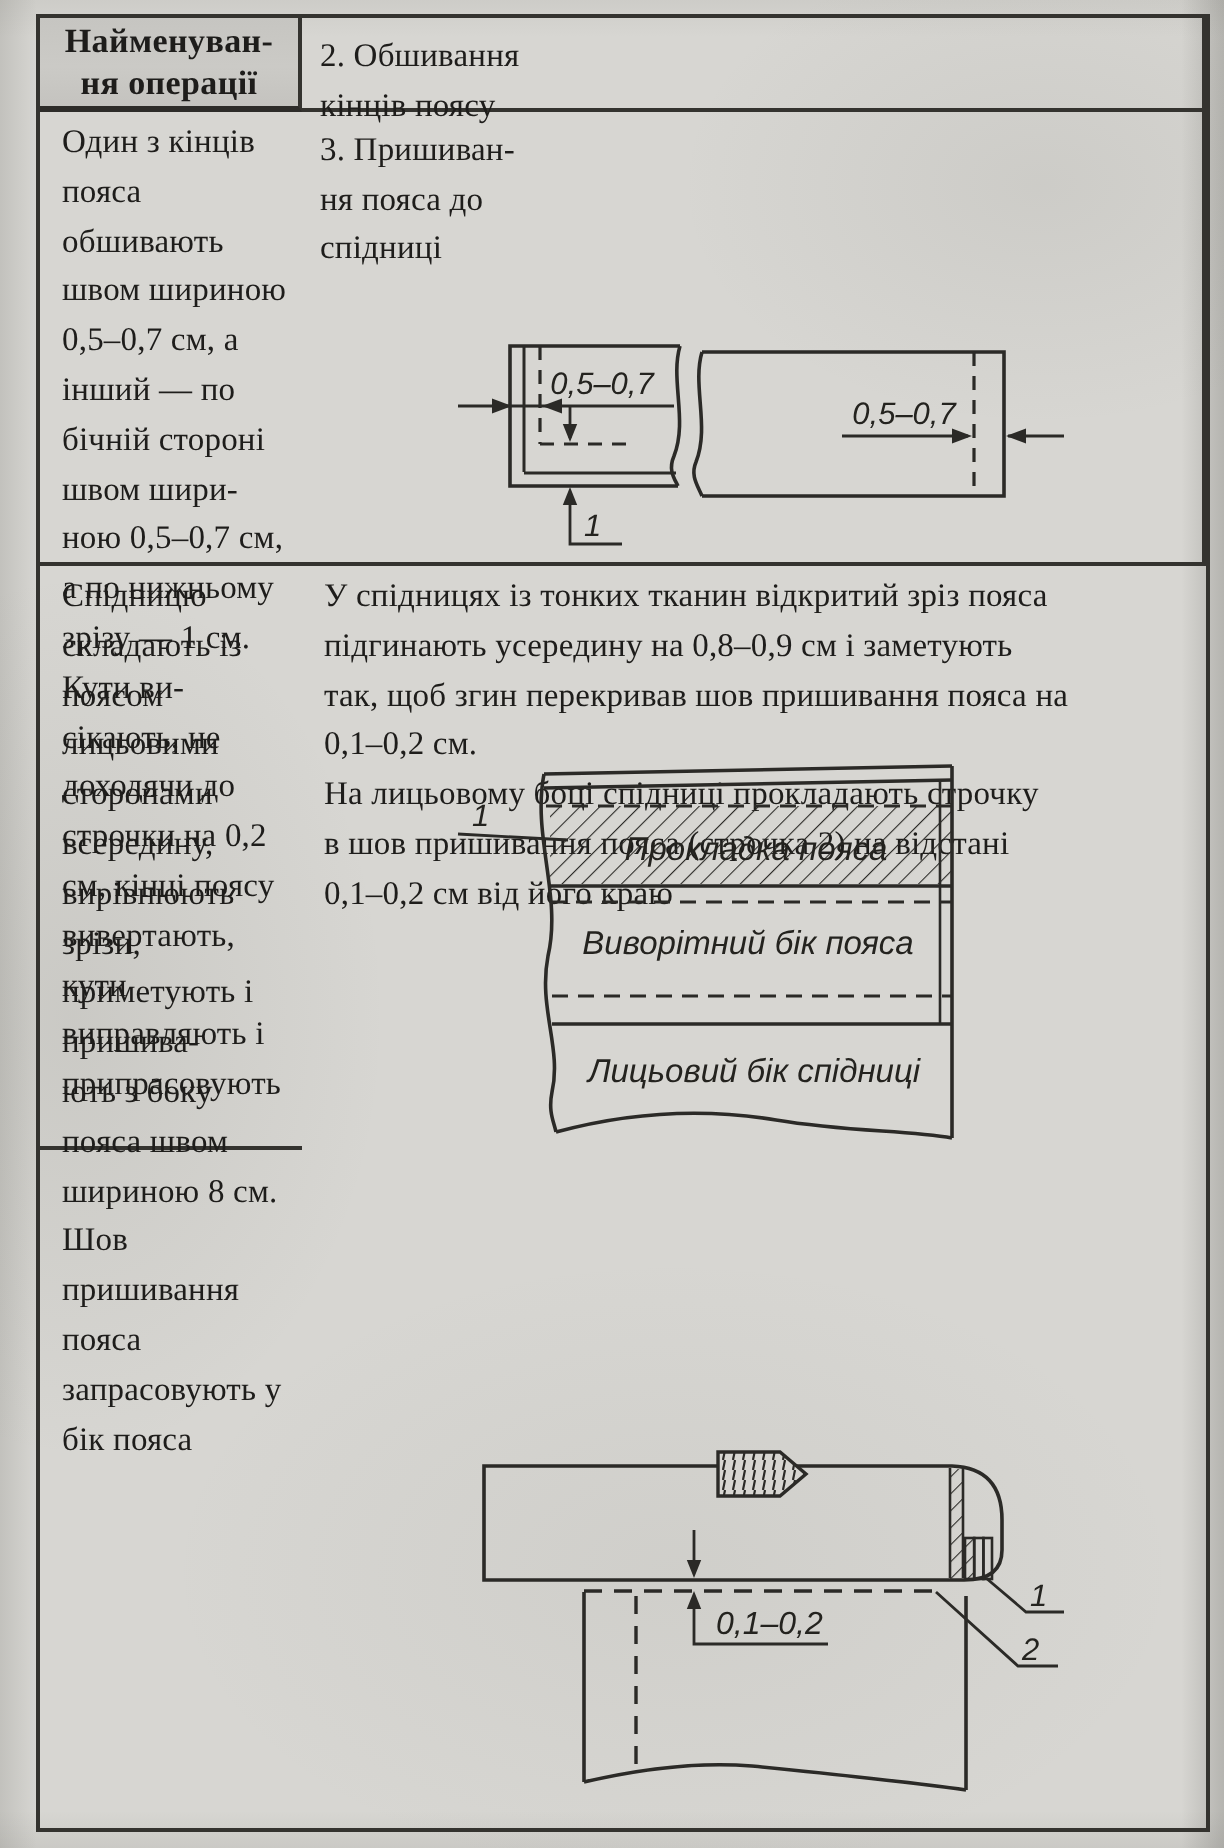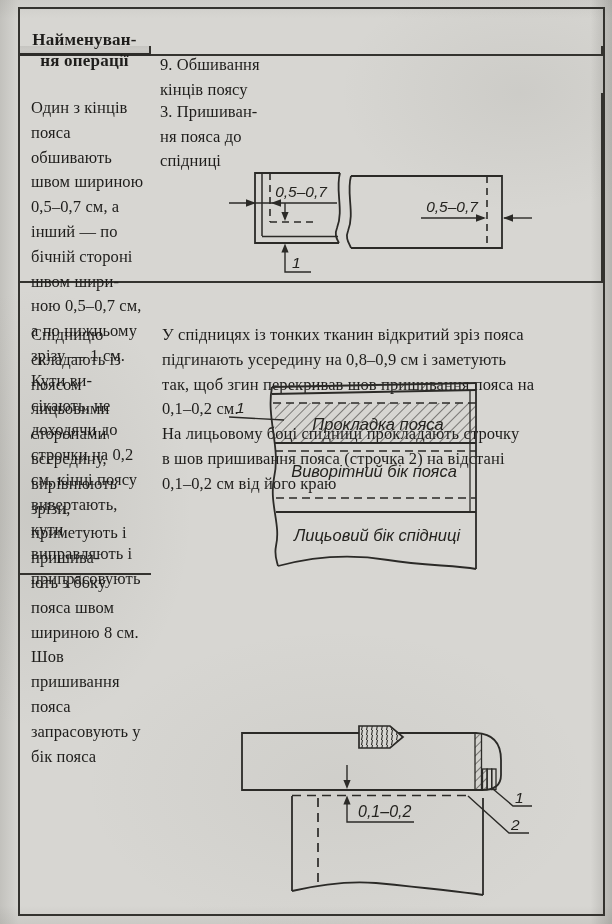--- a/index.html
+++ b/index.html
@@ -12,21 +12,21 @@
       radial-gradient(ellipse 420px 260px at 55% 85%, rgba(120,120,112,.08), transparent 60%),
       linear-gradient(90deg, rgba(85,85,78,.16), rgba(85,85,78,0) 3%, rgba(85,85,78,0) 96.5%, rgba(60,60,54,.22)),
       linear-gradient(0deg, rgba(90,90,82,.10), rgba(90,90,82,0) 2%, rgba(90,90,82,0) 98%, rgba(90,90,82,.08)),
       #d7d6d2;
   }
   .tbl{
     position:absolute;left:18px;top:7px;width:587px;height:909px;
     box-sizing:border-box;border:2.5px solid #34332f;
     display:grid;grid-template-columns:131px 1fr;grid-template-rows:47px 227px 292px 1fr;
   }
-  .cell{box-sizing:border-box;margin-top:37px;}
+  .cell{box-sizing:border-box;}
   .c1{border-right:2px solid #34332f;}
   .hd{
     background:linear-gradient(180deg,#c6c5c1,#cbcac6 55%,#c4c3bf);
     border-bottom:3px solid #2d2c29;
     display:flex;align-items:center;justify-content:center;text-align:center;
     font-weight:bold;font-size:17px;line-height:21px;white-space:pre-line;letter-spacing:.2px;
   }
   .rb{border-bottom:2px solid #34332f;}
   .op{
     padding:7px 4px 0 9px;font-size:16.5px;line-height:24.6px;white-space:pre-line;letter-spacing:.1px;
@@ -39,21 +39,21 @@
 </style>
 </head>
 <body>
 
 <div class="page">
   <div class="tbl">
 
     <div class="cell c1 hd">Найменуван-
 ня операції</div>
 
-    <div class="cell c1 rb op">9. Обшивання
+    <div class="cell c1 rb op">2. Обшивання
 кінців поясу</div>
     <div class="cell rb cond">Один з кінців пояса обшивають швом шириною
 0,5–0,7 см, а інший — по бічній стороні швом шири-
 ною 0,5–0,7 см, а по нижньому зрізу — 1 см. Кути ви-
 сікають, не доходячи до строчки на 0,2 см, кінці поясу
 вивертають, кути виправляють і припрасовують</div>
 
     <div class="cell c1 rb op">3. Пришиван-
 ня пояса до
 спідниці</div>

